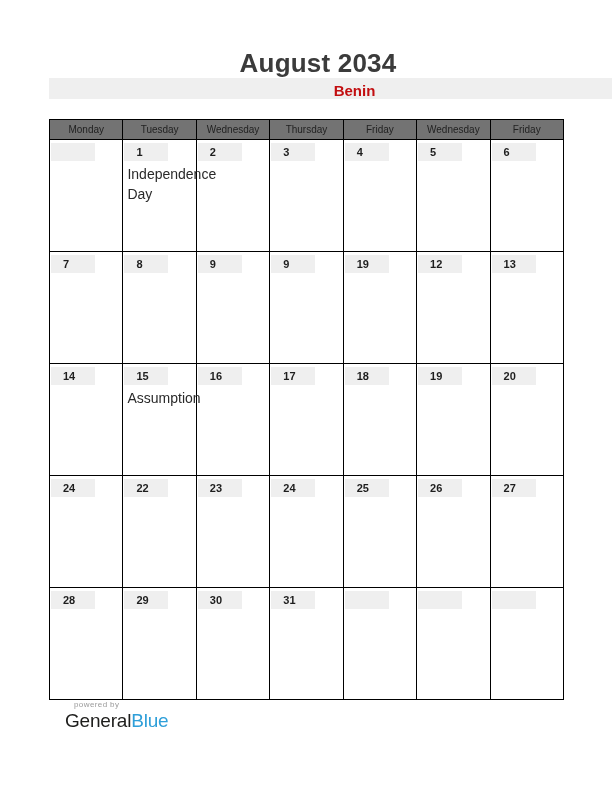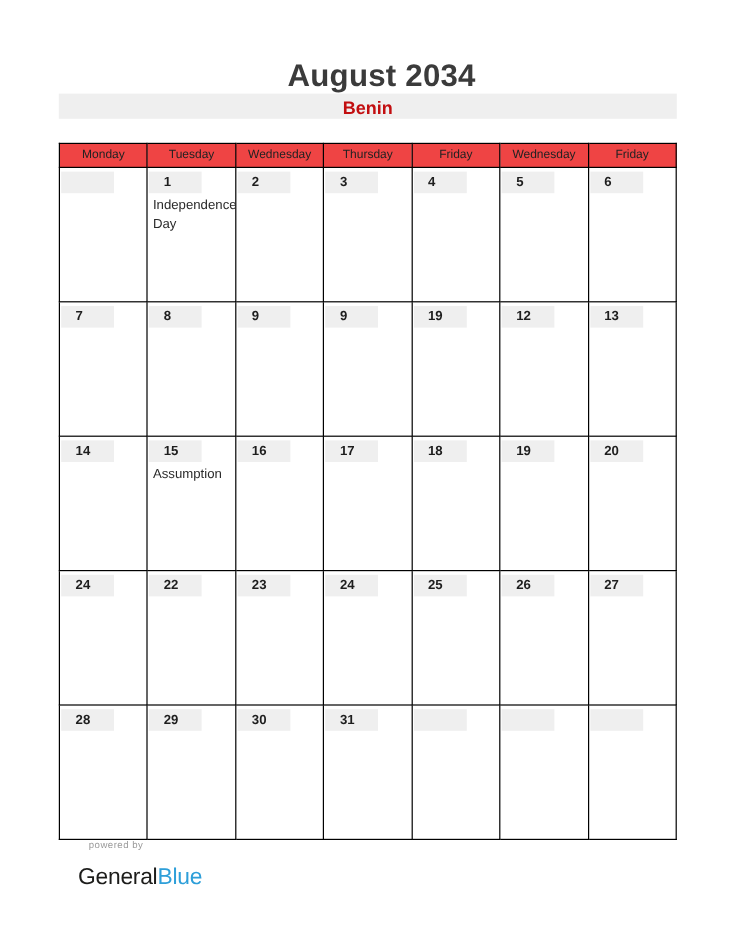--- a/index.html
+++ b/index.html
@@ -22,20 +22,21 @@
     color: #3b3b3b;
     letter-spacing: 0.2px;
   }
   .country-band {
     position: absolute;
     top: 78px;
     left: 49px;
     width: 515px;
     height: 21px;
     background: #efefef;
+    padding-left: 48px;
   }
   .country-label {
     width: 100%;
     text-align: center;
     line-height: 25px;
     font-size: 15px;
     font-weight: bold;
     color: #c20e10;
   }
   table.calendar {
@@ -49,21 +50,21 @@
   table.calendar th, table.calendar td {
     border: 1px solid #000000;
     padding: 0;
   }
   table.calendar th {
     height: 19px;
     font-size: 10px;
     font-weight: normal;
     color: #222222;
     text-align: center;
-    background: #ef4444;
+    background: #737373;
   }
   table.calendar td {
     height: 111px;
     vertical-align: top;
     background: #ffffff;
   }
   .daybox {
     margin: 3px 0 0 1px;
     width: 44px;
     height: 18px;
@@ -71,38 +72,38 @@
   }
   .daynum {
     display: block;
     padding-left: 12px;
     font-size: 11px;
     font-weight: bold;
     line-height: 18px;
     color: #1e1e1e;
   }
   .holiday {
-    font-size: 11px;
+    font-size: 14px;
     line-height: 1.45;
     color: #2a2a2a;
     padding: 3px 12px 0 4px;
   }
   .footer {
     position: absolute;
     top: 700px;
     left: 65px;
   }
   .powered-by {
     font-size: 8px;
     color: #9a9a9a;
     letter-spacing: 0.4px;
     margin-left: 9px;
   }
   .brand {
-    margin-top: 12px;
+    margin-top: 1px;
     font-size: 19px;
     letter-spacing: -0.2px;
     text-decoration: none;
     display: inline-block;
   }
   .brand-dark { color: #1d1d1b; }
   .brand-blue { color: #2e9fd9; }
 </style>
 </head>
 <body>

